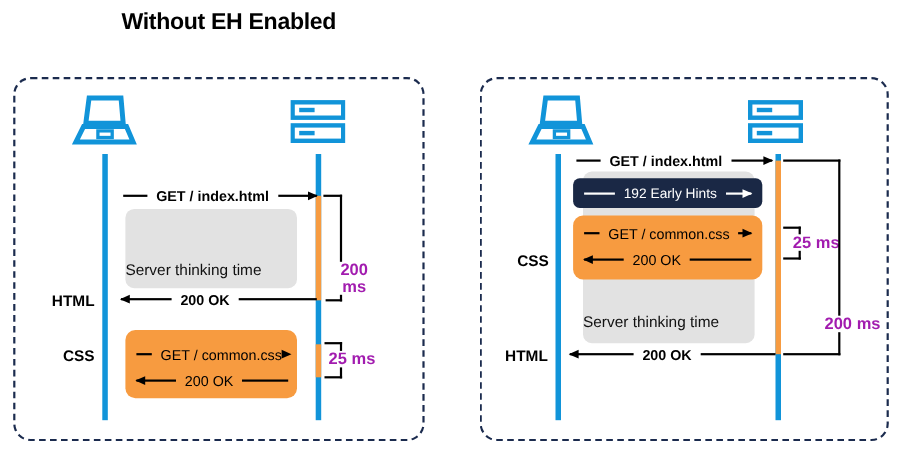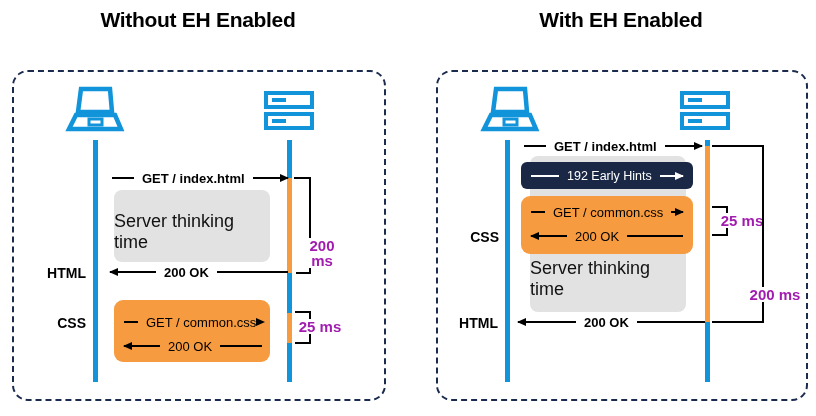--- a/index.html
+++ b/index.html
@@ -13,37 +13,37 @@
   .msg{position:absolute;display:flex;align-items:center;height:16px;}
   .ln{height:2px;background:#000;position:relative;flex:0 0 auto;}
   .grow{flex:1 1 auto;}
   .head-r::after{content:"";position:absolute;right:-1px;top:50%;transform:translateY(-50%);
     width:0;height:0;border-left:9px solid #000;border-top:4.5px solid transparent;border-bottom:4.5px solid transparent;}
   .head-l::before{content:"";position:absolute;left:-1px;top:50%;transform:translateY(-50%);
     width:0;height:0;border-right:9px solid #000;border-top:4.5px solid transparent;border-bottom:4.5px solid transparent;}
   .txt{padding:0 8px;font-size:13px;white-space:nowrap;color:#000;}
   .bold .txt{font-weight:700;}
   .gbox{position:absolute;background:#e2e2e2;border-radius:8px;display:flex;align-items:flex-end;
-        justify-content:flex-start;font-size:18px;color:#111;}
+        justify-content:flex-start;font-size:14px;color:#111;}
   .obox{position:absolute;background:#f79b40;border-radius:9px;}
   .nbox{position:absolute;background:#1a2845;border-radius:6px;display:flex;align-items:center;padding:0 10px;}
   .nbox .ln{background:#fff;}
   .nbox .txt{color:#fff;font-size:12.5px;}
   .nbox .head-r::after{border-left-color:#fff;}
   .lbl{position:absolute;font-weight:700;font-size:14px;text-align:right;color:#000;}
   .hline{position:absolute;height:2px;background:#000;}
   .vbar{position:absolute;width:2px;background:#000;}
   .tlabel{position:absolute;background:#fff;text-align:center;font-weight:700;font-size:15px;color:#a21caf;line-height:15px;}
 </style>
 </head>
 <body>
 
 <div id="canvas">
 
-  <div class="t" style="left:12px;top:8px;width:372px;">Without EH Enabled</div>
+  <div class="t" style="left:22px;top:8px;width:372px;">Without EH Enabled</div>
 
   <div class="frame" style="left:12px;top:70px;width:370px;height:327px;"></div>
 
   <svg class="icon" style="left:64px;top:86px;" width="62" height="48" viewBox="0 0 62 48">
     <path d="M17 3 H46 L48 26 H14 Z" fill="none" stroke="#1194d9" stroke-width="4.5"></path>
     <path d="M12 29 H51 L57 43 H5 Z" fill="none" stroke="#1194d9" stroke-width="4.5"></path>
     <rect x="25" y="33" width="13" height="6" fill="none" stroke="#1194d9" stroke-width="3"></rect>
   </svg>
 
   <svg class="icon" style="left:264px;top:91px;" width="50" height="39" viewBox="0 0 50 39">
@@ -95,21 +95,20 @@
   <div class="hline" style="left:294px;top:177px;width:17px;"></div>
   <div class="vbar" style="left:309px;top:177px;height:97px;"></div>
   <div class="hline" style="left:296px;top:272px;width:15px;"></div>
   <div class="tlabel" style="left:297px;top:238px;width:50px;">200 ms</div>
 
   <div class="hline" style="left:295px;top:311px;width:16px;"></div>
   <div class="vbar" style="left:309px;top:311px;height:33px;"></div>
   <div class="hline" style="left:295px;top:342px;width:16px;"></div>
   <div class="tlabel" style="left:298px;top:319px;width:44px;">25 ms</div>
 
-  <div class="t" style="left:436px;top:8px;width:370px;">With EH Enabled</div>
 
   <div class="frame" style="left:436px;top:70px;width:368px;height:327px;"></div>
 
   <svg class="icon" style="left:479px;top:86px;" width="62" height="48" viewBox="0 0 62 48">
     <path d="M17 3 H46 L48 26 H14 Z" fill="none" stroke="#1194d9" stroke-width="4.5"></path>
     <path d="M12 29 H51 L57 43 H5 Z" fill="none" stroke="#1194d9" stroke-width="4.5"></path>
     <rect x="25" y="33" width="13" height="6" fill="none" stroke="#1194d9" stroke-width="3"></rect>
   </svg>
 
   <svg class="icon" style="left:680px;top:91px;" width="50" height="39" viewBox="0 0 50 39">

